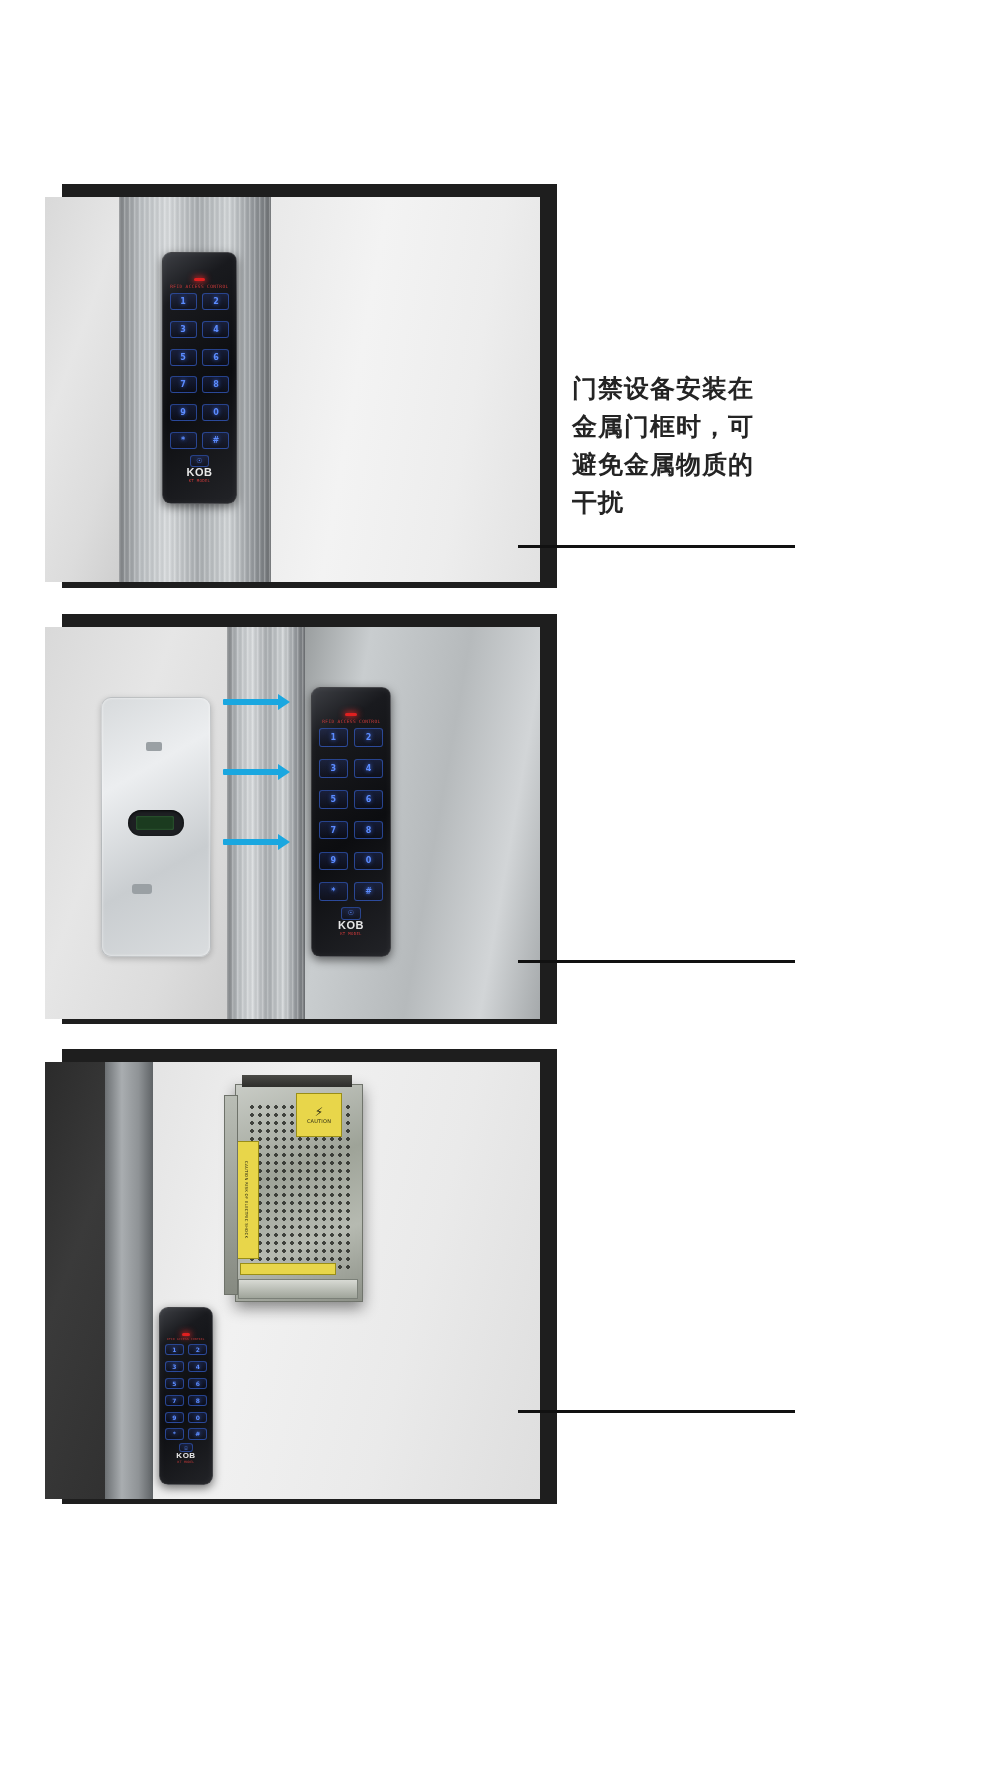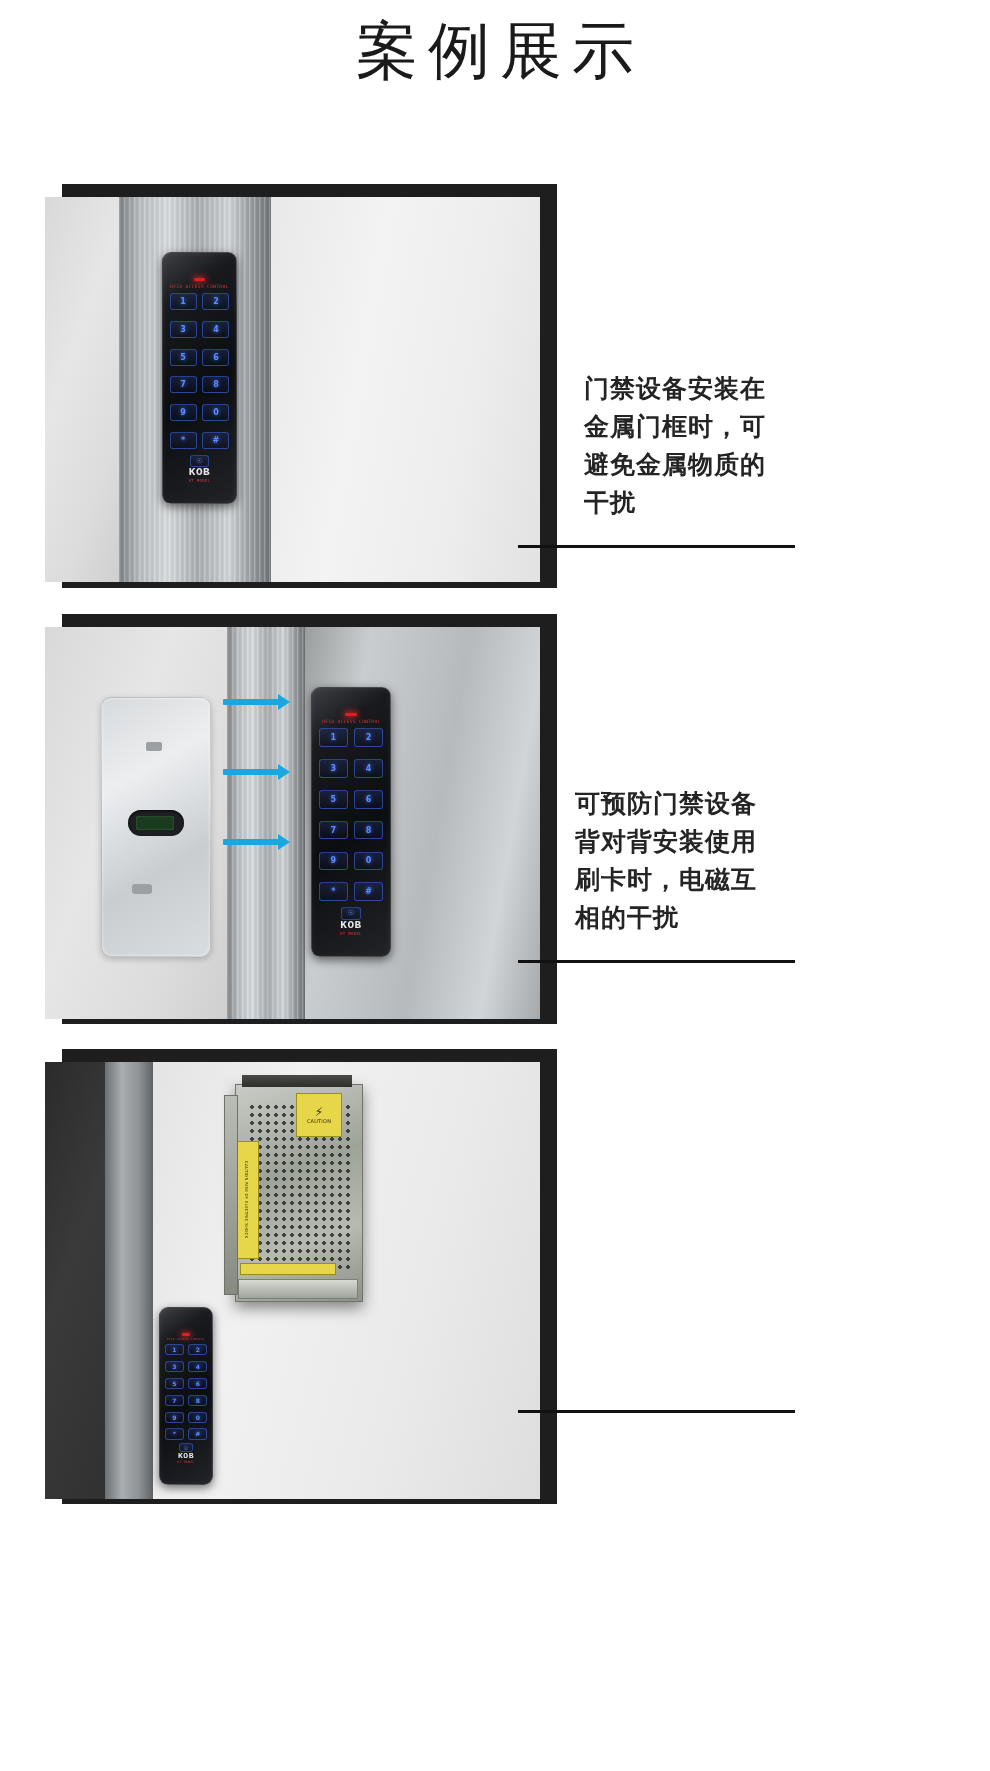--- a/index.html
+++ b/index.html
@@ -109,21 +109,21 @@
     background:linear-gradient(180deg,rgba(40,60,140,.30),rgba(10,14,40,.30));
     display:flex; align-items:center; justify-content:center;
     color:#5c8cff; font-size:7px;
     text-shadow:0 0 4px rgba(70,120,255,.9);
   }
   .kp-logo{
     margin-top:auto; text-align:center; line-height:1;
   }
   .kp-logo .kb{
     font-size:11px; font-weight:800; color:#e8e8e8; letter-spacing:.5px;
-    font-family:Liberation Mono, monospace;
+    font-family:Liberation Sans, sans-serif;
   }
   .kp-logo .km{
     font-size:4px; color:#d03a3a; letter-spacing:.3px; margin-top:1px;
     font-family:"DejaVu Sans Mono","Liberation Mono",monospace;
   }
 
   
   .backplate{
     position:absolute;
     background:linear-gradient(150deg,#d7dadc 0%,#eceef0 30%,#c9cdd0 65%,#dadddf 100%);
@@ -181,21 +181,20 @@
   }
   .psu-top{
     position:absolute;
     background:linear-gradient(180deg,#4a4a46,#2e2e2b);
   }
 </style>
 </head>
 <body>
 
 <div class="header">
-  <div class="page-title">案例展示</div>
 </div>
 
 <div class="section" style="left:0; top:180px; width:990px; height:420px;">
 
   <div class="photo-shadow" style="left:62px; top:4px; width:495px; height:404px;"></div>
 
   <div class="photo-frame" style="left:45px; top:17px; width:495px; height:385px;">
     <div class="door-scene">
       <div class="wall-left grey-wall" style="width:74px;"></div>
       <div class="jamb metal" style="left:74px; width:152px;"></div>
@@ -220,21 +219,21 @@
         </div>
         <div class="kp-bell">☉</div>
         <div class="kp-logo">
           <div class="kb">KOB</div>
           <div class="km">KT MODEL</div>
         </div>
       </div>
     </div>
   </div>
 
-  <div class="caption" style="left:584px; top:190px; width:370px;">
+  <div class="caption" style="left:572px; top:190px; width:370px;">
     <div class="caption-lines">门禁设备安装在
 金属门框时，可
 避免金属物质的
 干扰</div>
   </div>
   <div class="caption-rule" style="position:absolute; left:518px; top:355px; width:277px;"></div>
 </div>
 
 <div class="section" style="left:0; top:610px; width:990px; height:425px;">
 
@@ -276,26 +275,20 @@
         </div>
         <div class="kp-bell">☉</div>
         <div class="kp-logo">
           <div class="kb">KOB</div>
           <div class="km">KT MODEL</div>
         </div>
       </div>
     </div>
   </div>
 
-  <div class="caption" style="left:575px; top:175px; width:380px;">
-    <div class="caption-lines">可预防门禁设备
-背对背安装使用
-刷卡时，电磁互
-相的干扰</div>
-  </div>
   <div class="caption-rule" style="position:absolute; left:518px; top:340px; width:277px;"></div>
 </div>
 
 <div class="section" style="left:0; top:1045px; width:990px; height:470px;">
 
   <div class="photo-shadow" style="left:62px; top:4px; width:495px; height:455px;"></div>
 
   <div class="photo-frame" style="left:45px; top:17px; width:495px; height:437px;">
     <div class="door-scene">
       <div class="wall-left dark-wall" style="width:60px;"></div>

